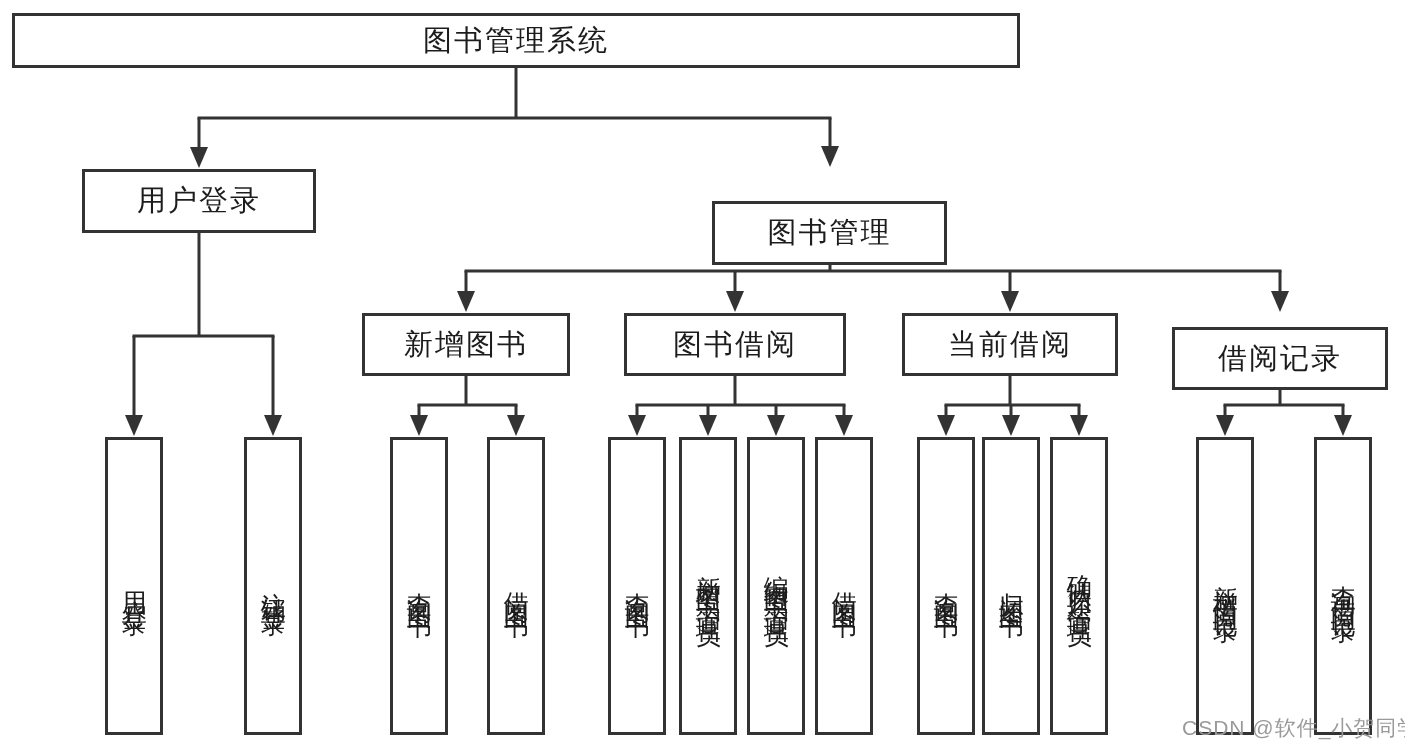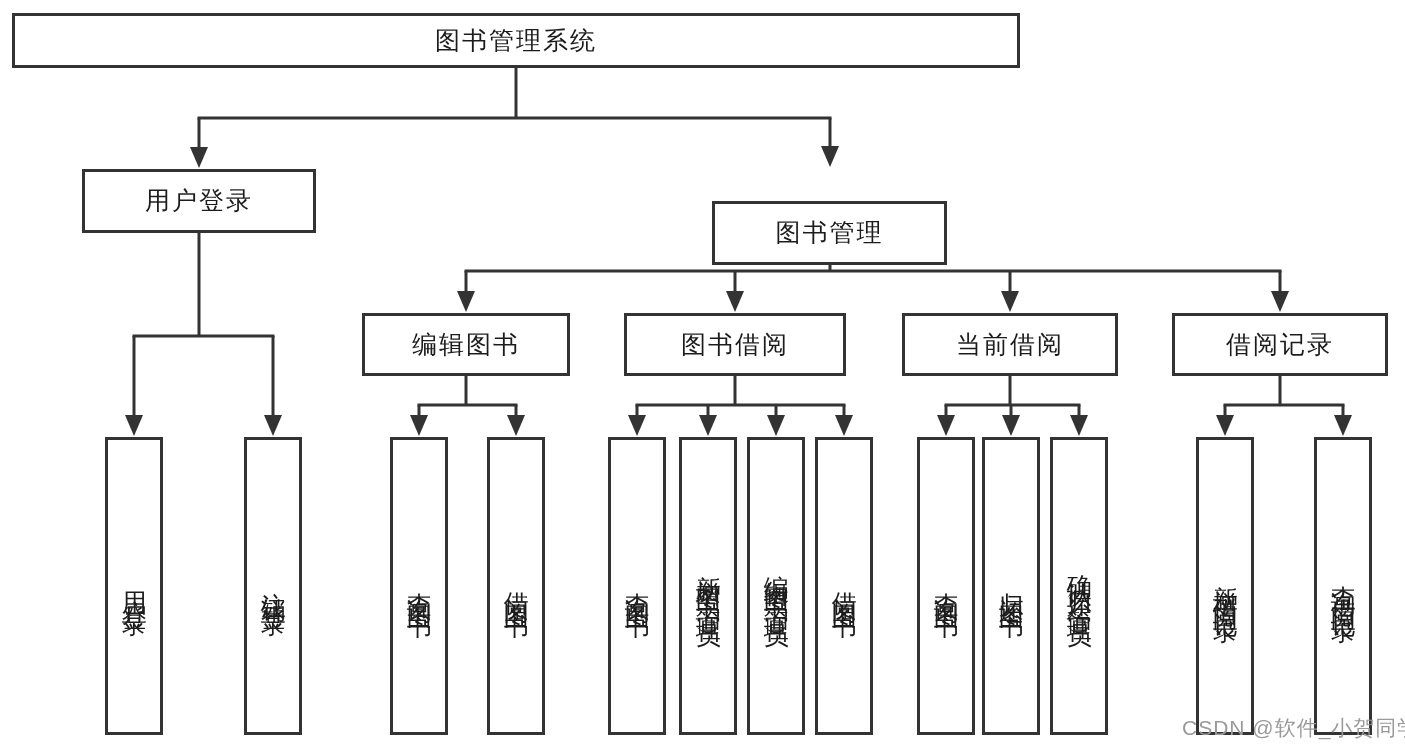--- a/index.html
+++ b/index.html
@@ -30,21 +30,21 @@
   }
   .box {
     position: absolute;
     box-sizing: border-box;
     border: 3px solid #333333;
     background: #ffffff;
     color: #1c1c1c;
     display: flex;
     align-items: center;
     justify-content: center;
-    font-size: 25px;
+    font-size: 29px;
     letter-spacing: 2px;
     z-index: 2;
     line-height: 1.1;
     white-space: nowrap;
   }
   .leaf {
     width: 58px;
     height: 298px;
     top: 437px;
     writing-mode: vertical-lr;
@@ -140,24 +140,24 @@
       <line x1="1343" y1="405" x2="1343" y2="418"></line>
       <polygon points="1343,436 1334,415 1352,415"></polygon>
     </g>
   </svg>
 
   <div class="box" style="left:12px; top:13px; width:1008px; height:55px;">图书管理系统</div>
 
   <div class="box" style="left:82px; top:169px; width:234px; height:64px;">用户登录</div>
   <div class="box" style="left:712px; top:168px; width:235px; height:64px;margin-top:33px;">图书管理</div>
 
-  <div class="box" style="left:362px; top:313px; width:208px; height:63px;">编辑图书</div>
+  <div class="box" style="left:362px; top:313px; width:208px; height:63px;">新增图书</div>
   <div class="box" style="left:624px; top:313px; width:222px; height:63px;">图书借阅</div>
   <div class="box" style="left:902px; top:313px; width:216px; height:63px;">当前借阅</div>
-  <div class="box" style="left:1172px; top:313px; width:216px; height:63px;">借阅记录</div>
+  <div class="box" style="left:1172px; top:327px; width:216px; height:63px;">借阅记录</div>
 
   <div class="box leaf" style="left:105px;">用户登录</div>
   <div class="box leaf" style="left:244px;">注销登录</div>
 
   <div class="box leaf" style="left:390px;">查询图书</div>
   <div class="box leaf" style="left:487px;">借阅图书</div>
 
   <div class="box leaf" style="left:608px;">查询图书</div>
   <div class="box leaf" style="left:679px;">新增图书（管理员）</div>
   <div class="box leaf" style="left:747px;">编辑图书（管理员）</div>

